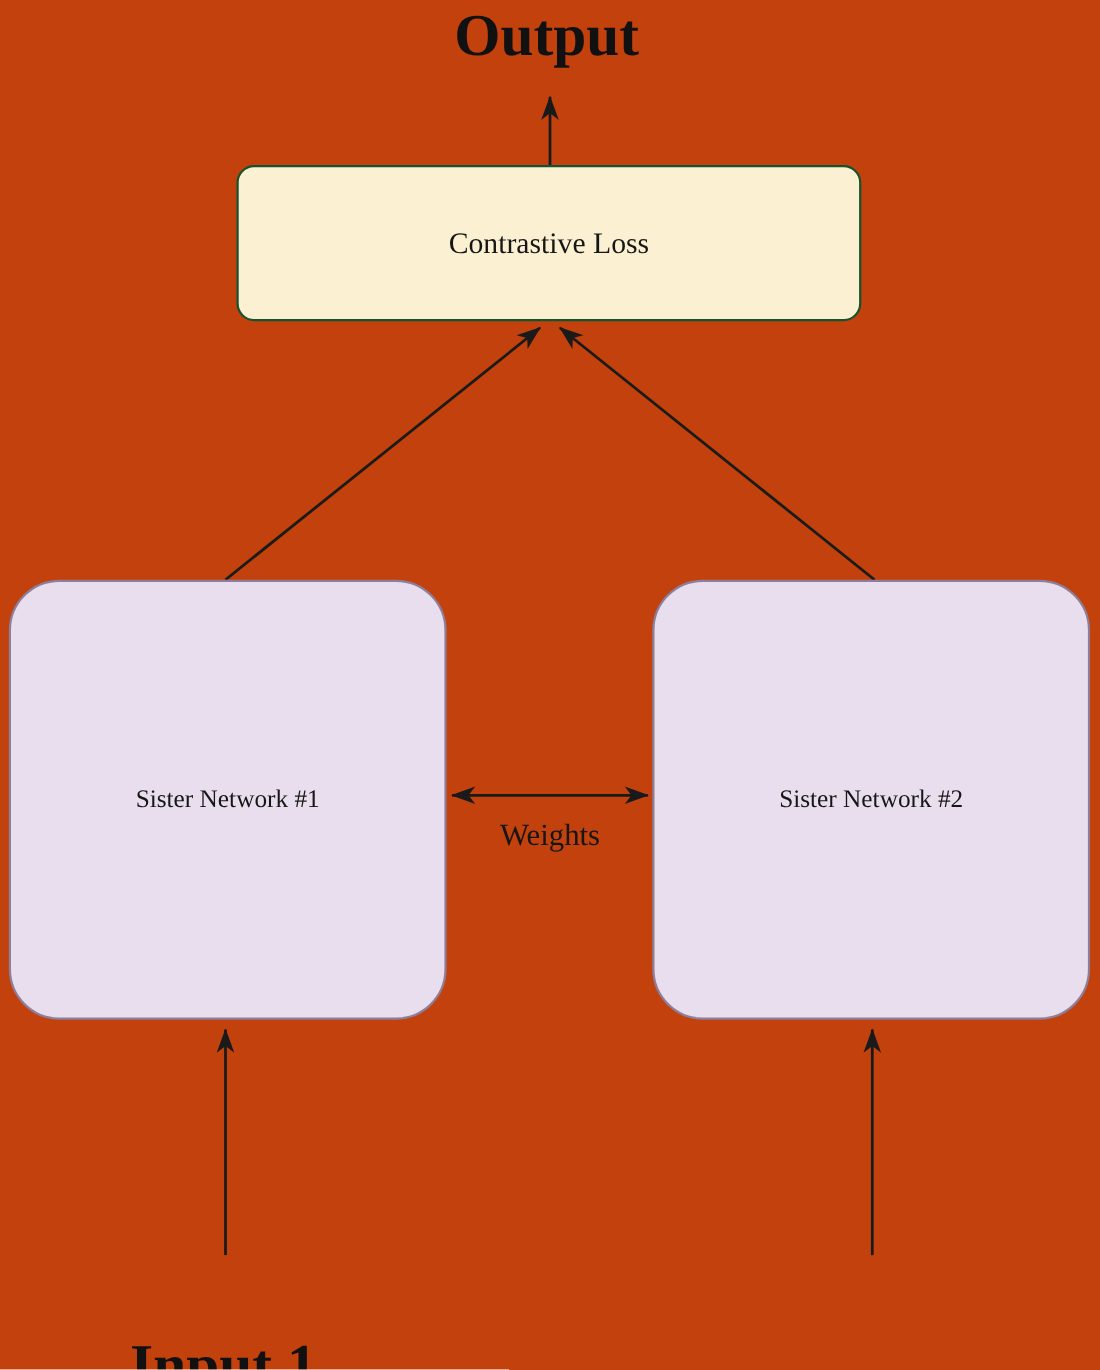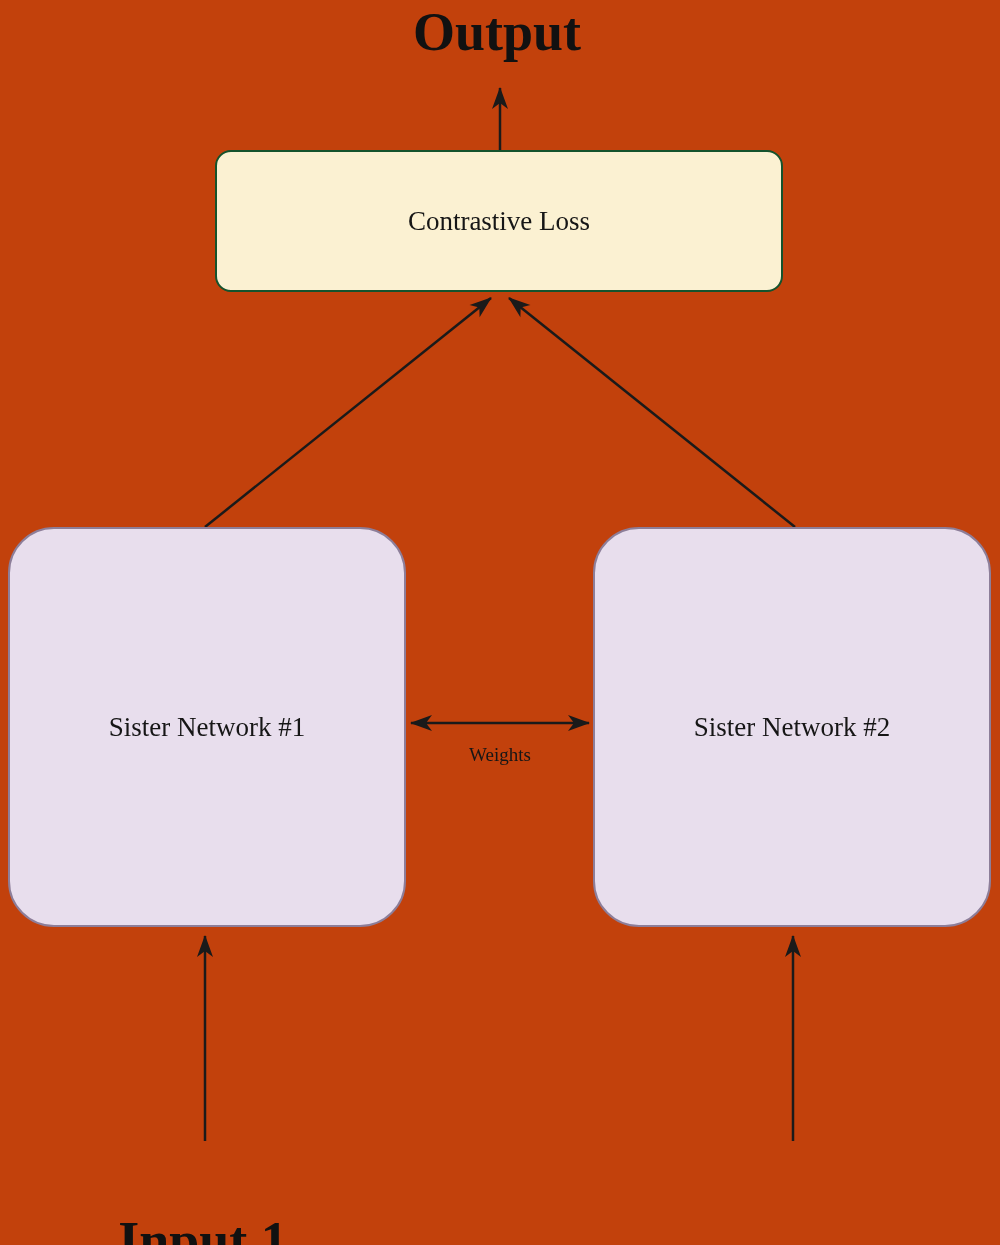--- a/index.html
+++ b/index.html
@@ -18,27 +18,27 @@
     box-sizing:border-box;color:#161616;text-align:center;
   }
   .loss{
     left:215px;top:150px;width:568px;height:142px;
     background:#FBF1D2;border:2px solid #14532d;border-radius:16px;
     font-size:27px;
   }
   .sister{
     top:527px;width:398px;height:400px;
     background:#E8DEED;border:2px solid #8D7E99;border-radius:46px;
-    font-size:27px;
+    font-size:23px;
   }
   .s1{left:8px;}
   .s2{left:593px;}
   .weights{
     position:absolute;left:400px;top:744px;width:200px;
-    text-align:center;font-size:19px;color:#161616;
+    text-align:center;font-size:28px;color:#161616;
   }
   .out{top:0px;left:0px;width:994px;}
   .in1{top:1172px;left:3px;width:400px;margin-top:37px;}
   .in2{top:1172px;left:591px;width:400px;}
 </style>
 </head>
 <body>
 
 <div class="canvas">
 

